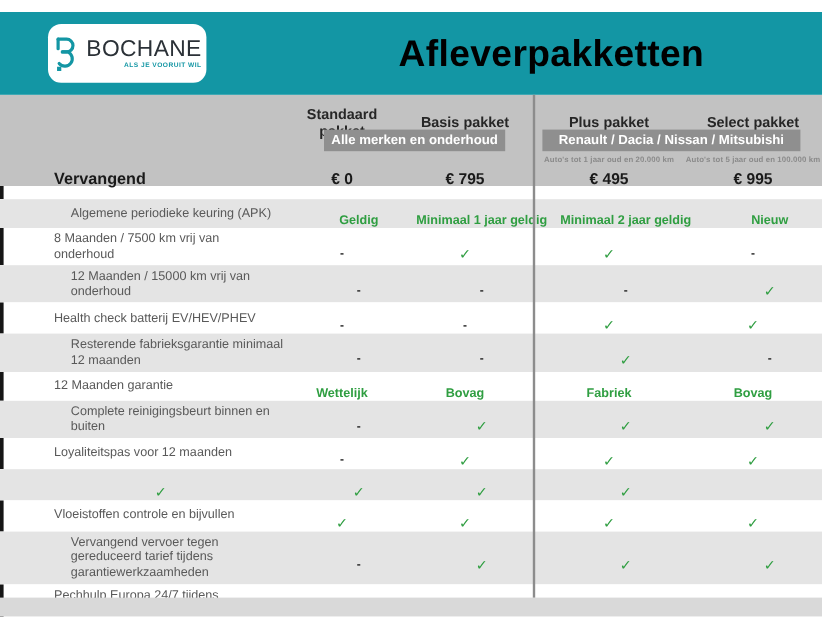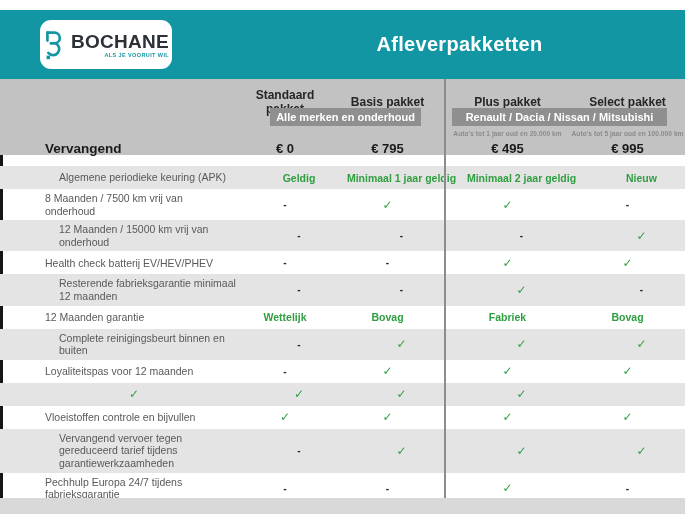--- a/index.html
+++ b/index.html
@@ -12,26 +12,26 @@
 
   
   .teal-band { position:relative; height:69px; background:var(--teal,#1396a4); }
   .logo-box {
     position:absolute; left:40px; top:10px; width:132px; height:49px;
     background:#fff; border-radius:11px;
     display:flex; align-items:center; justify-content:center; gap:5px;
   }
   .logo-icon svg { display:block; }
   .logo-text { display:flex; flex-direction:column; align-items:flex-end; }
-  .brand { font-size:19px; font-weight:700; color:#2b3137; letter-spacing:.3px; line-height:1; }
+  .brand { font-size:19px; font-weight:400; color:#2b3137; letter-spacing:.3px; line-height:1; }
   .tagline { font-size:5.5px; font-weight:700; color:var(--teal,#1396a4); letter-spacing:.4px; margin-top:1px; }
   .title {
     position:absolute; left:240px; right:6px; top:0; bottom:0; margin:0;
     display:flex; align-items:center; justify-content:center;
-    color:#ffffff; font-size:20px; font-weight:700; letter-spacing:.3px;
+    color:#000000; font-size:31px; font-weight:700; letter-spacing:.3px;
   }
 
   
   .grid { display:grid; grid-template-columns:240px 90px 115px 125px 115px; align-items:center; }
 
   
   .band { height:76px; background:var(--band_gray,#c2c2c2); padding-top:9px; box-sizing:border-box; }
   .names { height:16px; }
   .name { text-align:center; font-weight:700; font-size:12px; color:#262626; }
   .badges { margin-top:4px; }
@@ -47,21 +47,21 @@
   .prices { margin-top:1px; }
   .total-label { padding-left:45px; font-weight:700; font-size:13.5px; color:#1a1a1a; }
   .price { text-align:center; font-weight:700; font-size:13px; color:#1a1a1a; }
 
   
   .gap-row { height:11px; background:#fff; box-shadow:inset 3px 0 0 #161616; }
   .t-row { min-height:23px; }
   .t-row.odd  { background:var(--stripe_gray,#e4e4e4);padding-left:14px; }
   .t-row.even { background:#ffffff; box-shadow:inset 3px 0 0 #161616; }
   .label { padding:3px 10px 3px 45px; font-size:10.5px; color:#595959; line-height:1.2; }
-  .val { text-align:center; }
+  .val { text-align:center;margin-top:12px; }
   .check { color:var(--green,#2f9e41); font-weight:700; font-size:12px; }
   .dash  { color:#262626; font-weight:700; font-size:10px; }
   .gtext { color:var(--green,#2f9e41); font-weight:700; font-size:10.5px; }
   .bottom-strip { position:absolute; left:0; right:0; bottom:0; height:16px; background:#d9d9d9; }
 
   
   .divider { position:absolute; left:444px; top:79px; bottom:16px; width:2px; background:#8c8c8c; z-index:4; }
 </style>
 </head>
 <body>

